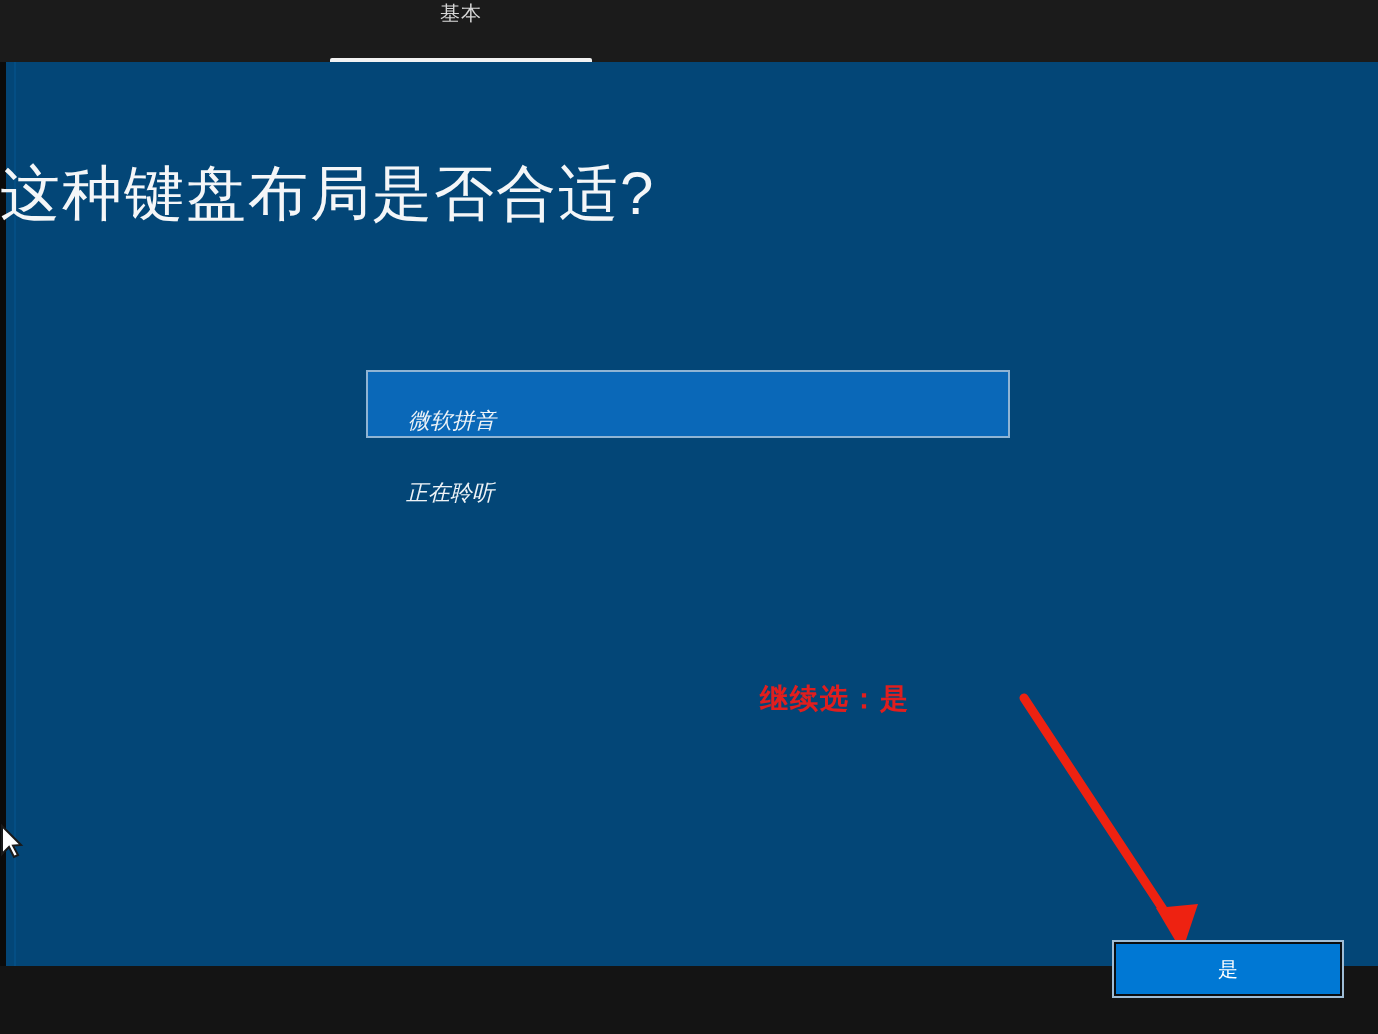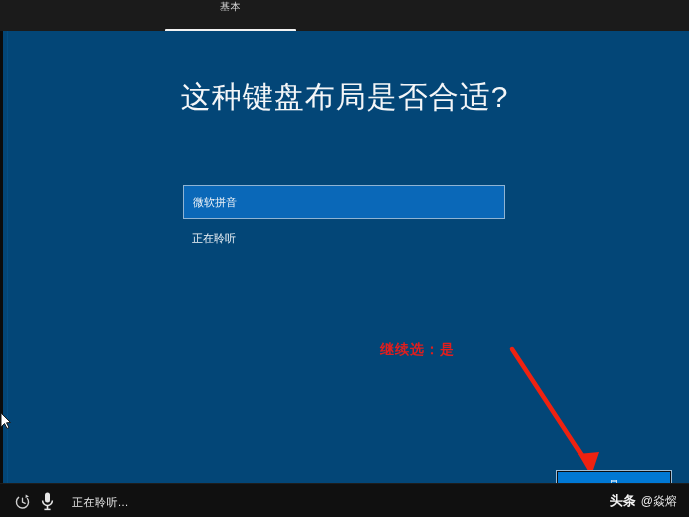--- a/index.html
+++ b/index.html
@@ -64,40 +64,40 @@
     left: 7px; top: 0;
     width: 1px; height: 452px;
     background: #06568f;
     opacity: .55;
   }
 
   #heading {
     position: absolute;
     left: 0; top: 46px;
     width: 689px;
-    text-align: center;
     color: #f4f6f8;
     font-size: 30px;
     font-weight: 300;
     letter-spacing: 1px;
   }
 
   #layout-list {
     position: absolute;
     left: 183px; top: 154px;
     width: 322px;
   }
   .layout-item {
     height: 32px;
     display: flex;
-    align-items: center;
-    padding-left: 9px;
+    align-items: flex-end;
+    padding-left: 20px;
     color: #eef3f7;
     font-size: 11px;
     box-sizing: border-box;
+    font-style: italic;
   }
   .layout-item.selected {
     background: #0a68b8;
     border: 1px solid #8fb4d4;
     height: 34px;
   }
   .layout-item.plain {
     margin-top: 3px;
   }
 
@@ -226,36 +226,14 @@
     </svg>
 
     <div id="yes-button-frame"></div>
     <button id="yes-button">是</button>
 
     <svg id="cursor" viewBox="0 0 12 18" width="12" height="18">
       <polygon points="1,1 1,15 4.5,11.5 7,16.5 9,15.5 6.5,10.8 10.5,10.5" fill="#ffffff" stroke="#1a1a1a" stroke-width="1"></polygon>
     </svg>
   </div>
 
-  <div id="taskbar">
-
-    <svg id="narrator-icon" viewBox="0 0 18 18">
-      <circle cx="9" cy="9.5" r="6.4" fill="none" stroke="#cfcfcf" stroke-width="1.5" stroke-dasharray="30 10" transform="rotate(-40 9 9.5)"></circle>
-      <polyline points="9,5.5 9,9.6 11.8,11" fill="none" stroke="#cfcfcf" stroke-width="1.4" stroke-linecap="round"></polyline>
-      <polygon points="12.4,1.6 15.8,3.6 12.2,5.4" fill="#cfcfcf"></polygon>
-    </svg>
-
-    <svg id="mic-icon" viewBox="0 0 15 20">
-      <rect x="5" y="1.5" width="5" height="10" rx="2.5" fill="#e6e6e6"></rect>
-      <path d="M2.6 9.6 a4.9 4.9 0 0 0 9.8 0" fill="none" stroke="#e6e6e6" stroke-width="1.5"></path>
-      <line x1="7.5" y1="14.4" x2="7.5" y2="18" stroke="#e6e6e6" stroke-width="1.6"></line>
-      <line x1="4.4" y1="18.4" x2="10.6" y2="18.4" stroke="#e6e6e6" stroke-width="1.5"></line>
-    </svg>
-
-    <div id="listening-text">正在聆听...</div>
-
-    <div id="watermark">
-      <span>头条</span>
-      <span class="wm-handle">@焱熔</span>
-    </div>
-  </div>
 
 </div>
 
 </body></html>

